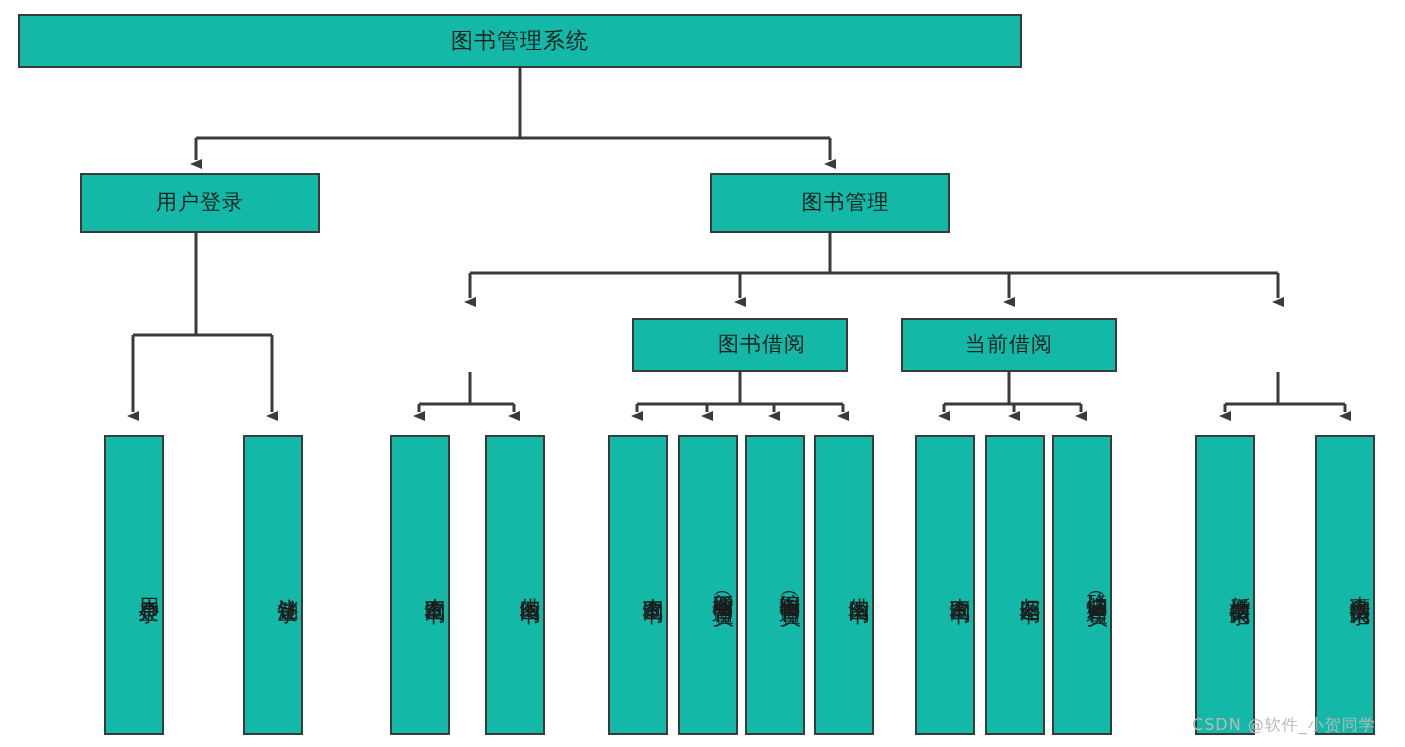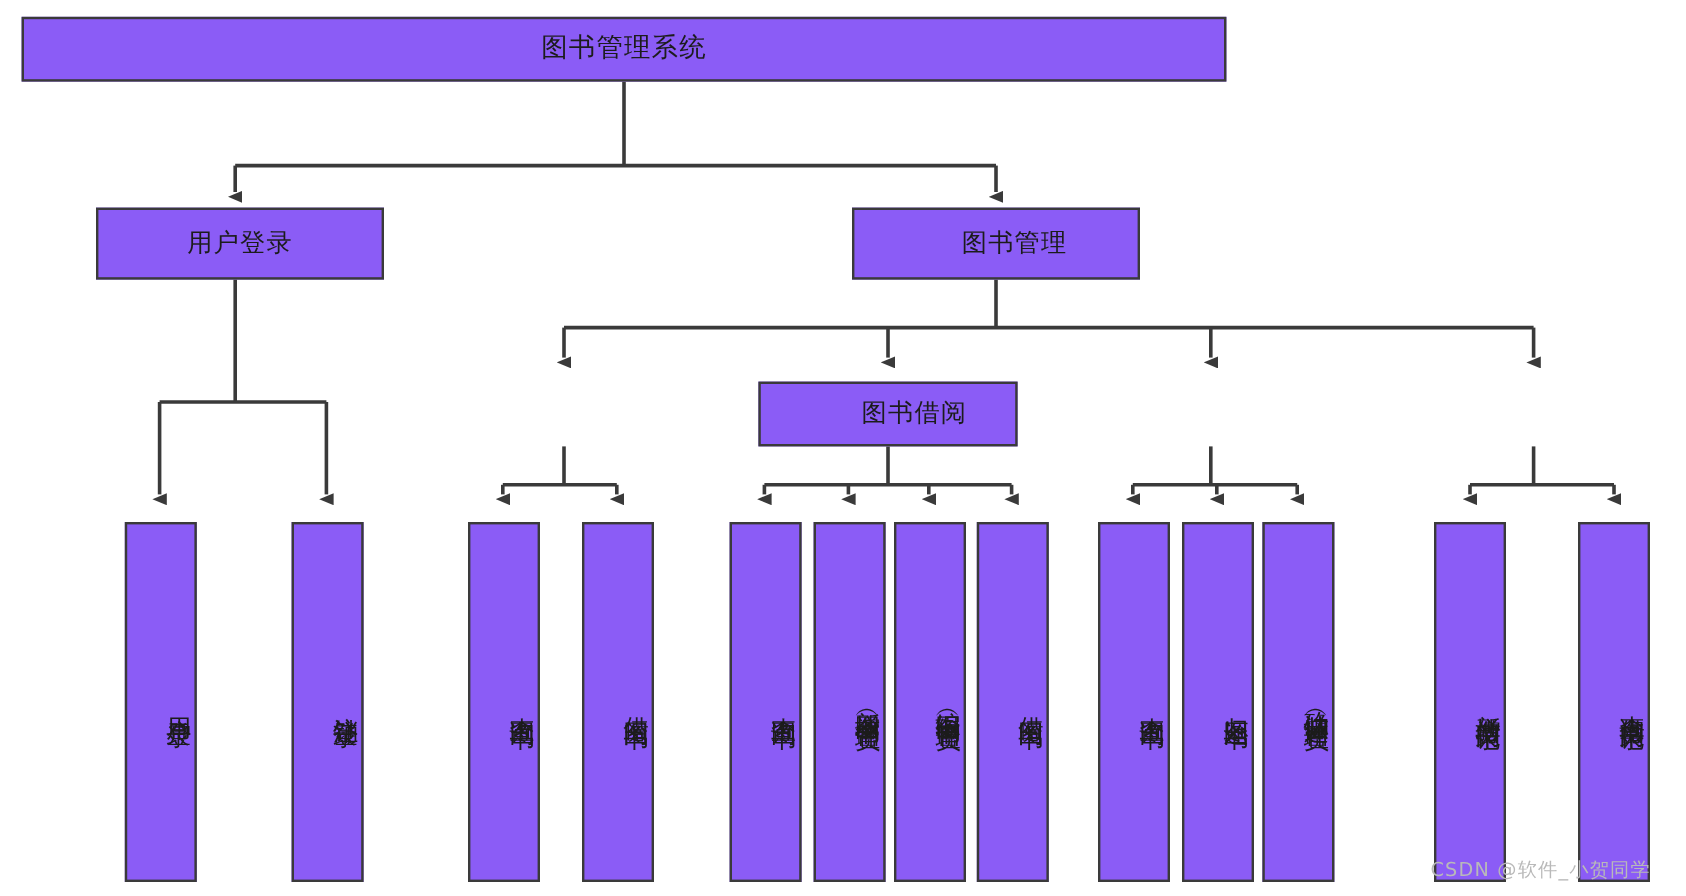--- a/index.html
+++ b/index.html
@@ -23,21 +23,21 @@
     left: 0;
     top: 0;
     width: 1405px;
     height: 747px;
     pointer-events: none;
   }
   .node {
     position: absolute;
     box-sizing: border-box;
     border: 2px solid #3a3a3a;
-    background: #8b5cf6;
+    background: #14b8a6;
     display: flex;
     align-items: center;
     justify-content: center;
     text-align: left;
     color: #1c1c1c;
   }
   .node.horiz {
     font-size: 21px;
     line-height: 1.2;
     letter-spacing: 1px;
@@ -130,20 +130,23 @@
   <div class="node horiz" style="left:80px; top:173px; width:240px; height:60px;">
     <span>用户登录</span>
   </div>
   <div class="node horiz" style="left:710px; top:173px; width:240px; height:60px;padding-left:31px;">
     <span>图书管理</span>
   </div>
 
   <div class="node horiz" style="left:632px; top:318px; width:216px; height:54px;padding-left:44px;">
     <span>图书借阅</span>
   </div>
+  <div class="node horiz" style="left:901px; top:318px; width:216px; height:54px;">
+    <span>当前借阅</span>
+  </div>
 
   <div class="node vert" style="left:104px; top:435px; width:60px; height:300px;">
     <span class="vlabel">用户登录</span>
   </div>
   <div class="node vert" style="left:243px; top:435px; width:60px; height:300px;">
     <span class="vlabel">注销登录</span>
   </div>
 
   <div class="node vert" style="left:390px; top:435px; width:60px; height:300px;">
     <span class="vlabel">查询图书</span>

